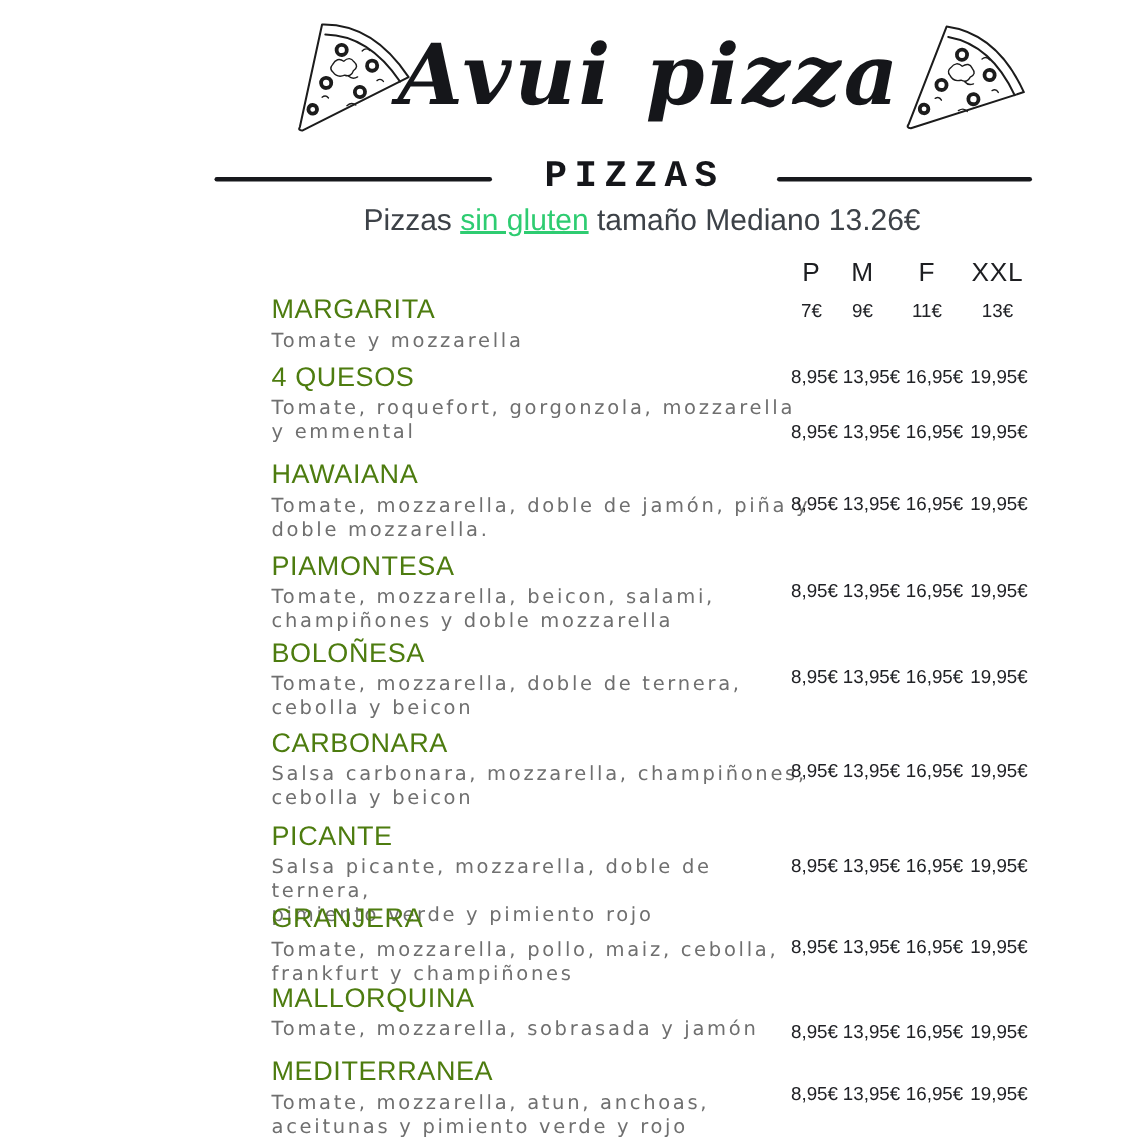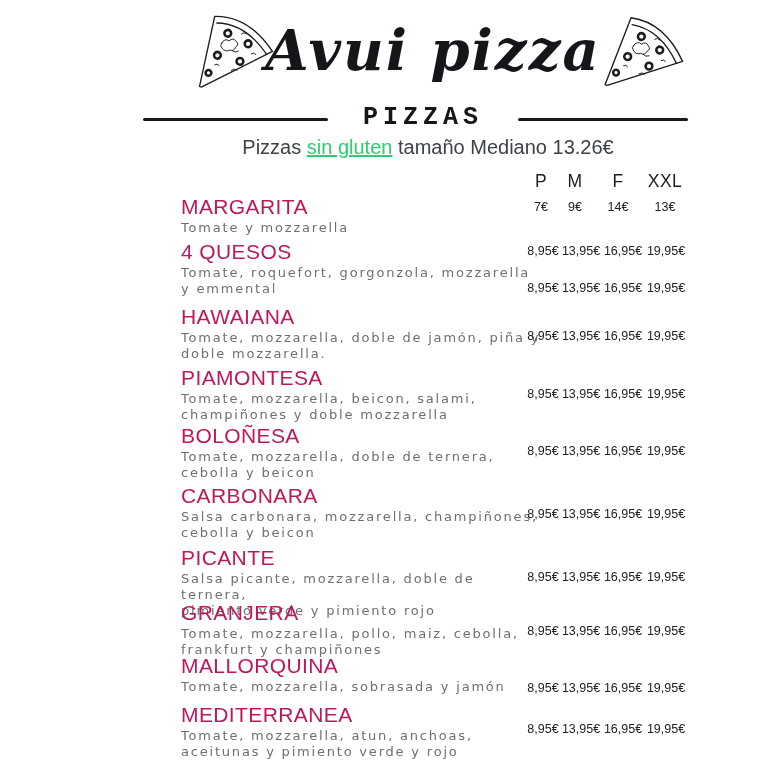--- a/index.html
+++ b/index.html
@@ -38,21 +38,21 @@
   .grid-a .cell:nth-child(4){width:46px}
   .grid-b .cell:nth-child(1){width:34px}
   .grid-b .cell:nth-child(2){width:42px}
   .grid-b .cell:nth-child(3){width:42px}
   .grid-b .cell:nth-child(4){width:44px}
   .size-header{font-size:17.5px;letter-spacing:.5px;color:#1d1e21;}
   .price-row{font-size:12.5px;color:#212226;}
   
   .item{position:absolute;left:133px;width:360px;}
   .item-name{
-    font-size:21px;line-height:19px;letter-spacing:.4px;color:#be185d;
+    font-size:18px;line-height:19px;letter-spacing:.4px;color:#4d7c0f;
     font-family:"Liberation Sans",sans-serif;
   }
   .item-desc{
     margin-top:4px;font-family:"DejaVu Sans",sans-serif;font-size:13px;
     letter-spacing:1.8px;line-height:16px;color:#6f6f6f;white-space:pre-line;
   }
 </style>
 </head>
 <body>
 
@@ -144,21 +144,21 @@
   </div>
   <div class="item" style="top:705px">
     <div class="item-name">MEDITERRANEA</div>
     <div class="item-desc">Tomate, mozzarella, atun, anchoas,
 aceitunas y pimiento verde y rojo</div>
   </div>
 
   <div class="pgrid grid-a price-row" style="top:200px">
     <span class="cell">7€</span>
     <span class="cell">9€</span>
-    <span class="cell">14€</span>
+    <span class="cell">11€</span>
     <span class="cell">13€</span>
   </div>
   <div class="pgrid grid-b price-row" style="top:244px">
     <span class="cell">8,95€</span>
     <span class="cell">13,95€</span>
     <span class="cell">16,95€</span>
     <span class="cell">19,95€</span>
   </div>
   <div class="pgrid grid-b price-row" style="top:281px">
     <span class="cell">8,95€</span>

